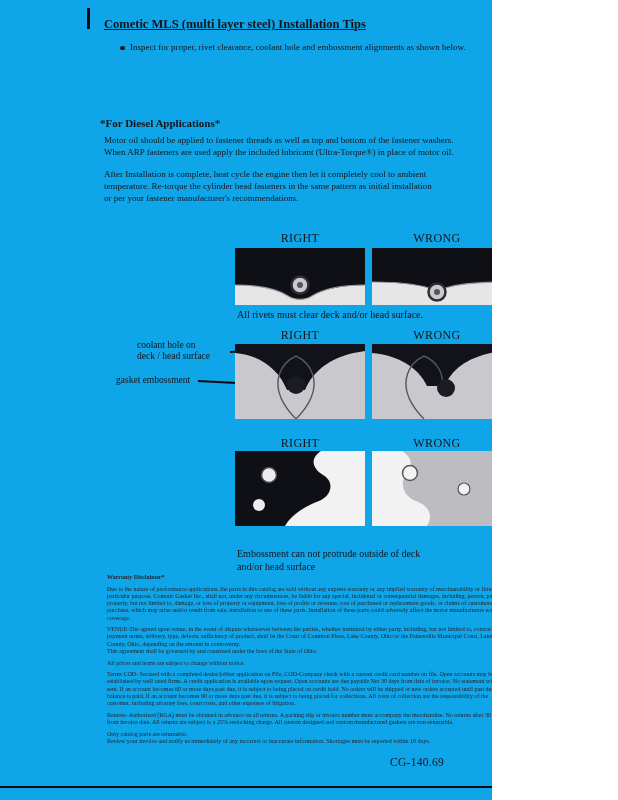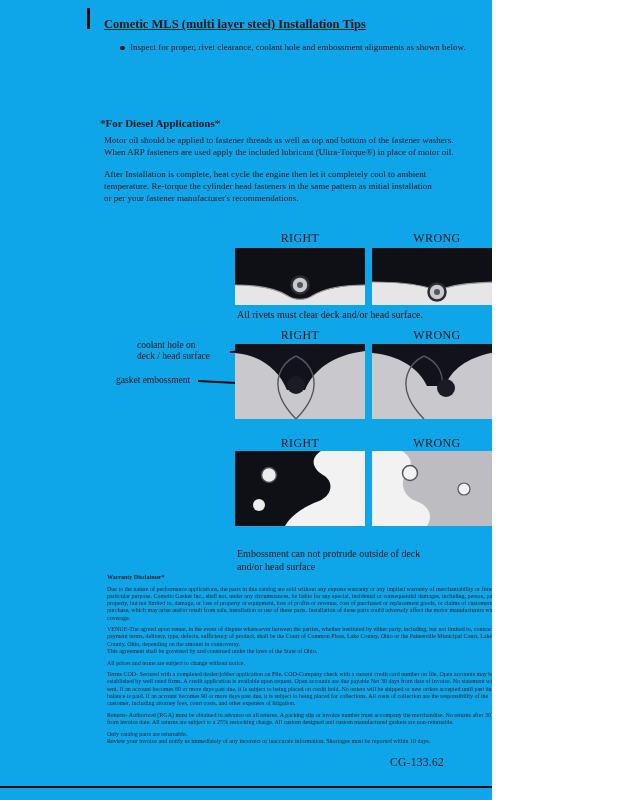--- a/index.html
+++ b/index.html
@@ -132,16 +132,16 @@
     <p>Due to the nature of performance applications, the parts in this catalog are sold without any express warranty or any implied warranty of merchantability or fitness for a particular purpose.  Cometic Gasket Inc., shall not, under any circumstances, be liable for any special, incidental or consequential damages, including, person, party or property, but not limited to, damage, or loss of property or equipment, loss of profits or revenue, cost of purchased or replacement goods, or claims of customers of the purchase, which may arise and/or result from sale, installation or use of these parts.  Installation of these parts could adversely affect the motor manufacturers warranty coverage.</p>
     <p>VENUE-The agreed upon venue, in the event of dispute whatsoever between the parties, whether instituted by either party, including, but not limited to, contract terms, payment terms, delivery, type, defects, sufficiency of product, shall be the Court of Common Pleas, Lake County, Ohio or the Painesville Municipal Court, Lake County, Ohio, depending on the amount in controversy.
 This agreement shall be governed by and construed under the laws of the State of Ohio.</p>
     <p>All prices and terms are subject to change without notice.</p>
     <p>Terms COD- Secured with a completed dealer/jobber application on File, COD-Company check with a current credit card number on file.  Open accounts may be established by well rated firms.  A credit application is available upon request.  Open accounts are due payable Net 30 days from date of invoice.  No statement will be sent.  If an account becomes 60 or more days past due, it is subject to being placed on credit hold.  No orders will be shipped or new orders accepted until past due balance is paid.  If an account becomes 90 or more days past due, it is subject to being placed for collections.  All costs of collection are the responsibility of the customer, including attorney fees, court costs, and other expenses of litigation.</p>
     <p>Returns- Authorized (RGA) must be obtained in advance on all returns.  A packing slip or invoice number must accompany the merchandise.  No returns after 30 days from invoice date.  All returns are subject to a 25% restocking charge.  All custom designed and custom manufactured gaskets are non-returnable.</p>
     <p style="margin-bottom:0;">Only catalog parts are returnable.</p>
     <p>Review your invoice and notify us immediately of any incorrect or inaccurate information.  Shortages must be reported within 10 days.</p>
   </div>
 
-  <div class="abs footer">CG-133.62</div>
+  <div class="abs footer">CG-140.69</div>
   <div class="abs bottom-rule"></div>
 
 </div>
 
 </body></html>

